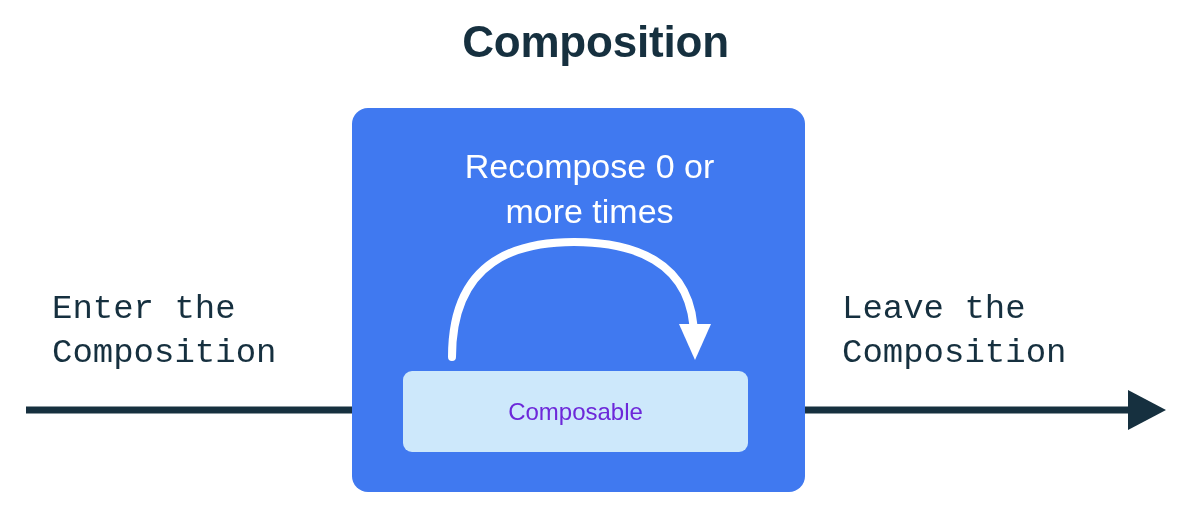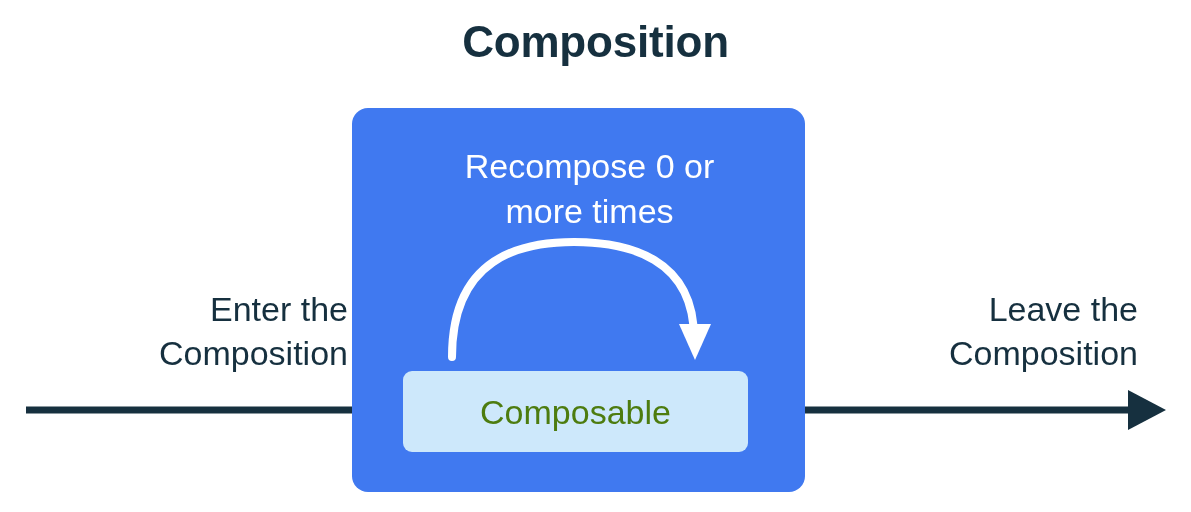--- a/index.html
+++ b/index.html
@@ -32,23 +32,24 @@
     letter-spacing: -0.2px;
     line-height: 1.1;
   }
 
   
   .side-caption {
     position: absolute;
     font-size: 34px;
     font-weight: normal;
     color: #16303f;
-    text-align: right;
+    text-align: left;
     line-height: 1.28;
     white-space: pre-line;
+    font-family: Liberation Mono, monospace;
   }
   .side-caption.left {
     left: 52px;
     top: 288px;
     width: 296px;
   }
   .side-caption.right {
     left: 842px;
     top: 288px;
     width: 296px;
@@ -85,22 +86,22 @@
     top: 371px;
     width: 345px;
     height: 81px;
     background: #cde8fb;
     border-radius: 9px;
     display: flex;
     align-items: center;
     justify-content: center;
   }
   .composable-label {
-    font-size: 34px;
-    color: #4d7c0f;
+    font-size: 24px;
+    color: #6d28d9;
     line-height: 1;
   }
 
   
   .overlay {
     position: absolute;
     left: 0;
     top: 0;
     width: 1191px;
     height: 512px;

